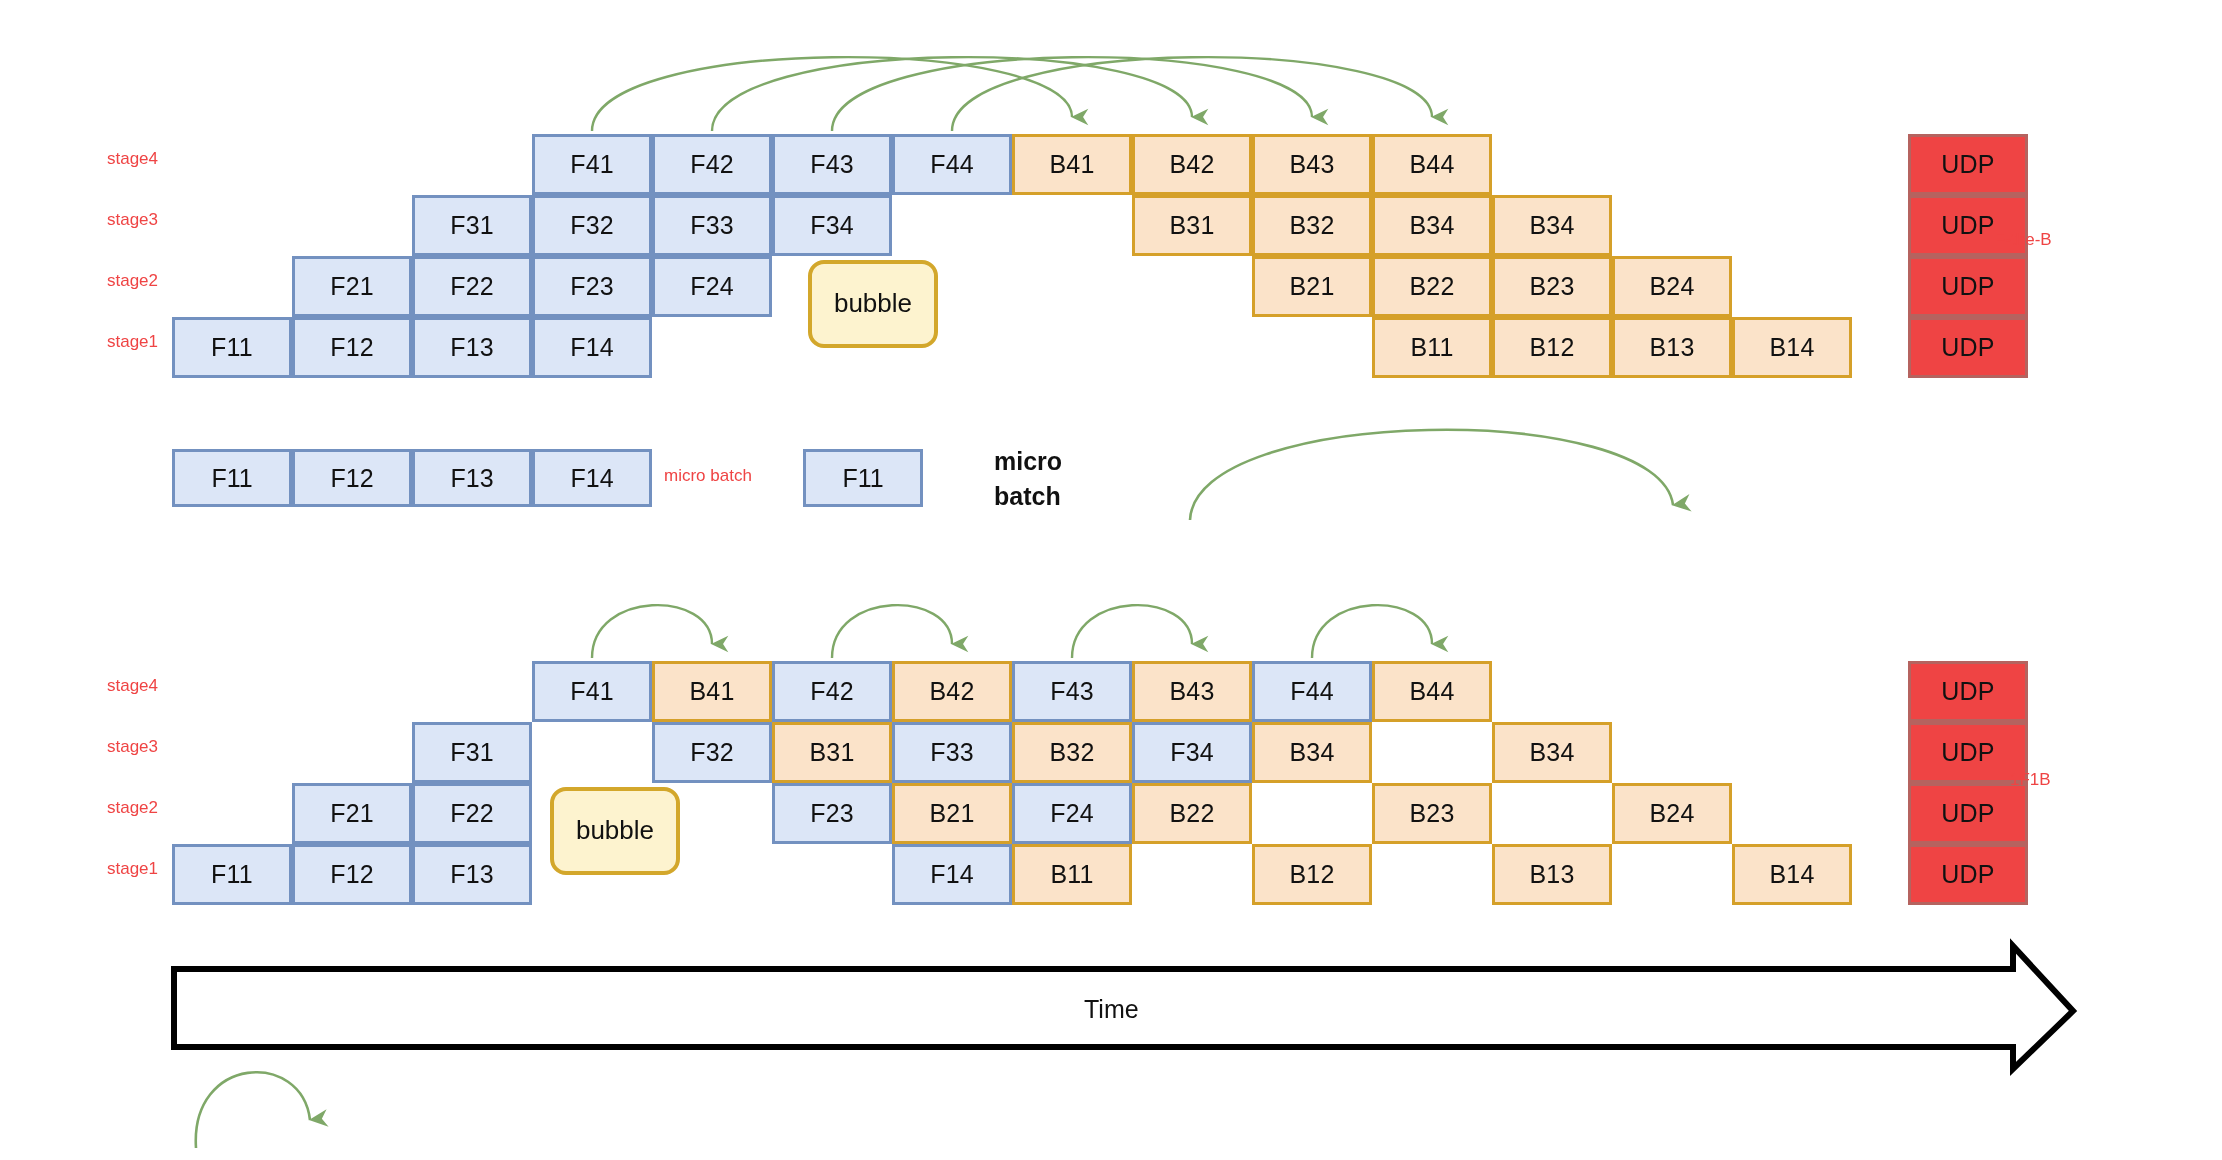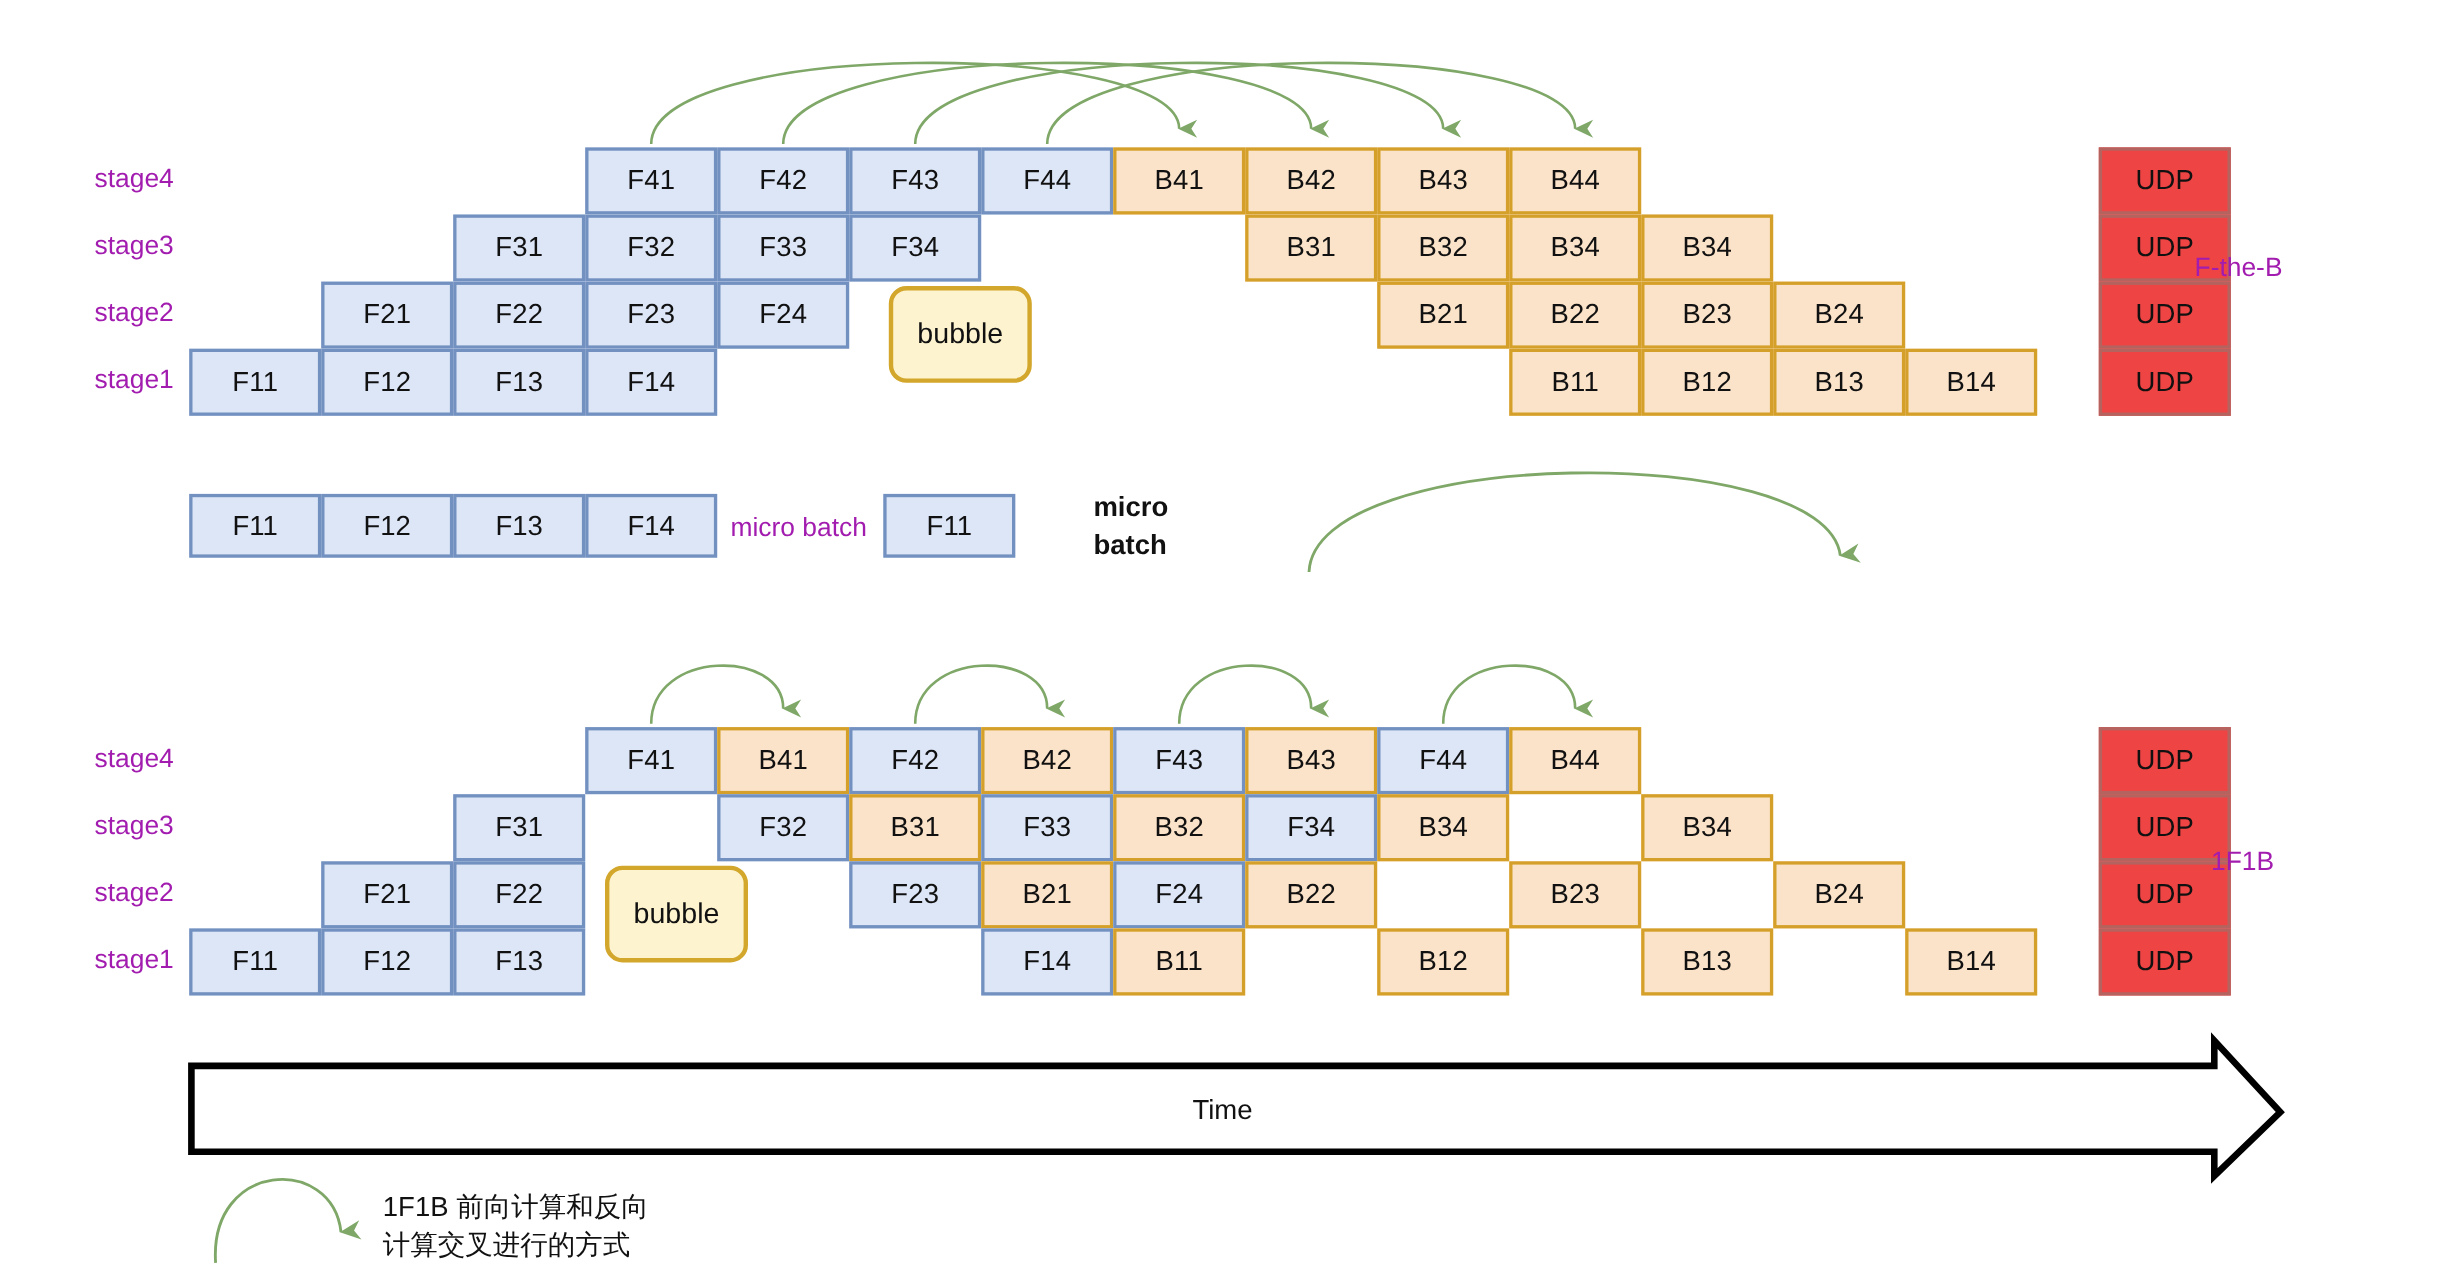--- a/index.html
+++ b/index.html
@@ -33,21 +33,21 @@
     position:absolute;box-sizing:border-box;
     background:#fdf3cf;border:4px solid #d3a72b;
     border-radius:16px;
     display:flex;align-items:center;justify-content:center;
     font-size:26px;color:#111111;
   }
 
   
   .lbl{
     position:absolute;
-    font-size:24px;color:#a21caf;
+    font-size:17px;color:#ef4444;
     white-space:nowrap;
   }
   .stage-lbl{text-align:right;}
   .note{
     position:absolute;
     font-size:25px;color:#111111;
     line-height:1.38;
     white-space:pre-line;
   }
   .note.center{text-align:center;}
@@ -357,16 +357,14 @@
         <span>UDP</span>
       </div>
       <div class="cell udp" style="left: 1908px; top: 844px; width: 120px; height: 61px;">
         <span>UDP</span>
       </div>
     </div>
   <div class="lbl" style="left:2010px;top:770px;">1F1B</div>
 
   <div class="time-text" style="left:1084px;top:995px;">Time</div>
 
-  <div class="note" style="left:348px;top:1080px;">1F1B 前向计算和反向
-计算交叉进行的方式</div>
 
 </div>
 
 </body></html>

